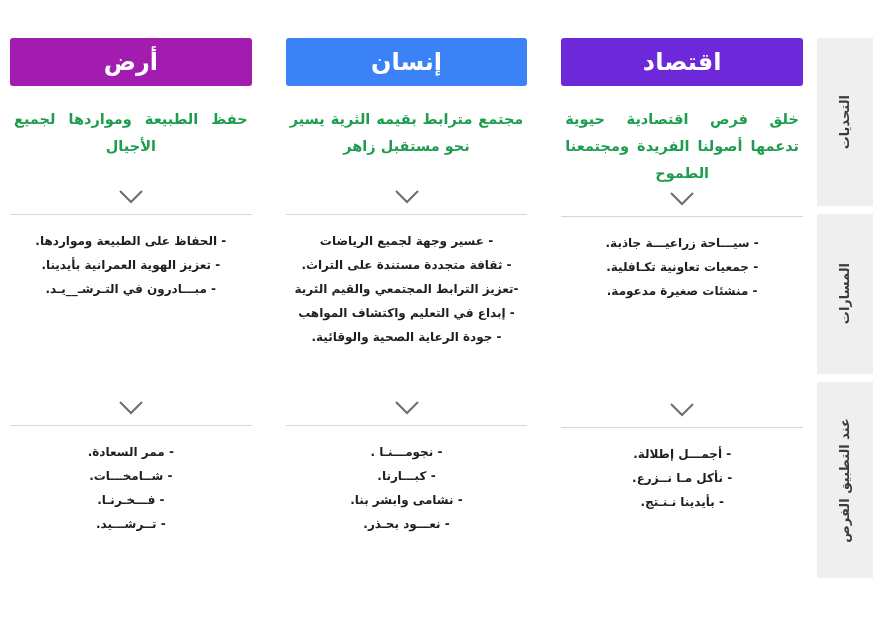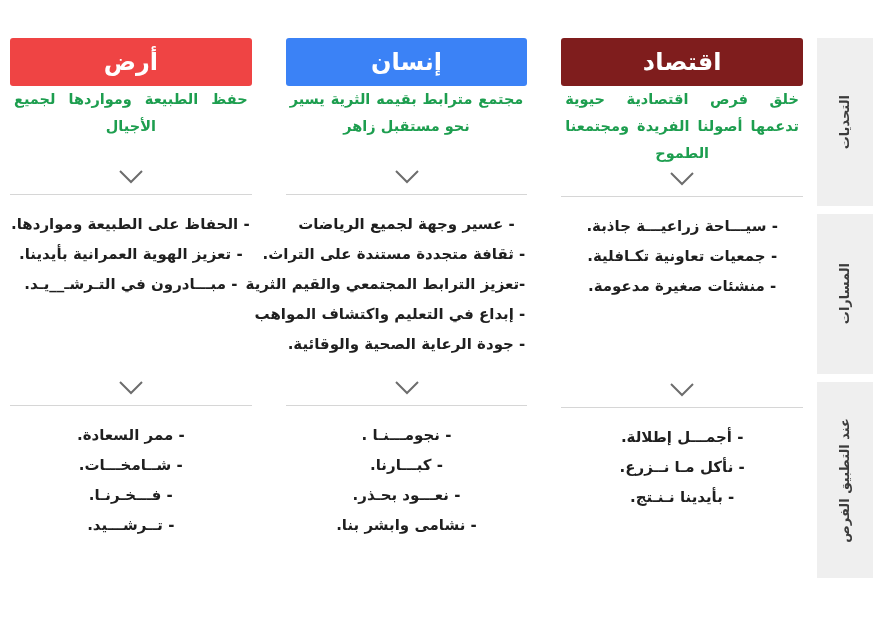--- a/index.html
+++ b/index.html
@@ -70,20 +70,21 @@
     border-radius: 3px;
     display: flex;
     align-items: center;
     justify-content: center;
     color: #ffffff;
     font-size: 24px;
     font-weight: bold;
   }
 
   .goal {
+    margin-top: 20px;
     color: #1d9e4f;
     font-size: 14.5px;
     font-weight: bold;
     line-height: 1.85;
     text-align: justify;
     text-align-last: center;
     padding: 0 4px;
     min-height: 78px;
   }
 
@@ -101,21 +102,21 @@
   }
 
   .bullets {
     margin-top: 14px;
     padding: 0 2px;
     list-style: none;
   }
   ul.bullets { margin: 14px 0 0 0; }
   .bullets li {
     color: #1f1f1f;
-    font-size: 15px;
+    font-size: 12px;
     font-weight: bold;
     line-height: 2.0;
     text-align: justify;
     text-align-last: center;
     white-space: nowrap;
   }
 
   .block-2 { min-height: 166px; }
   .block-3 { min-height: 180px; }
 </style>
@@ -132,21 +133,21 @@
       <span>المسارات</span>
     </div>
     <div class="rail-cell c3">
       <span>عند التطبيق الفرص</span>
     </div>
   </div>
 
   <div class="columns">
 
     <div class="col">
-      <div class="pillar-head" style="background:#7f1d1d">
+      <div class="pillar-head" style="background:#6d28d9">
         <span>اقتصاد</span>
       </div>
       <div class="goal">خلق فرص اقتصادية حيوية تدعمها أصولنا الفريدة ومجتمعنا الطموح</div>
       <div class="chev">
         <svg width="26" height="16" viewBox="0 0 26 16">
             <polyline points="2,2 13,13 24,2" fill="none" stroke="#6d6d6d" stroke-width="2"></polyline>
           </svg>
       </div>
       <div class="divider"></div>
       <ul class="bullets block-2">
@@ -187,27 +188,27 @@
       </ul>
       <div class="chev">
         <svg width="26" height="16" viewBox="0 0 26 16">
             <polyline points="2,2 13,13 24,2" fill="none" stroke="#6d6d6d" stroke-width="2"></polyline>
           </svg>
       </div>
       <div class="divider"></div>
       <ul class="bullets block-3">
         <li>- نجومـــنـا .</li>
         <li>- كبـــارنا.</li>
+        <li>- نشامى وابشر بنا.</li>
         <li>- نعـــود بحـذر.</li>
-        <li>- نشامى وابشر بنا.</li>
       </ul>
     </div>
 
     <div class="col">
-      <div class="pillar-head" style="background:#ef4444">
+      <div class="pillar-head" style="background:#a21caf">
         <span>أرض</span>
       </div>
       <div class="goal">حفظ الطبيعة ومواردها لجميع الأجيال</div>
       <div class="chev">
         <svg width="26" height="16" viewBox="0 0 26 16">
             <polyline points="2,2 13,13 24,2" fill="none" stroke="#6d6d6d" stroke-width="2"></polyline>
           </svg>
       </div>
       <div class="divider"></div>
       <ul class="bullets block-2">

